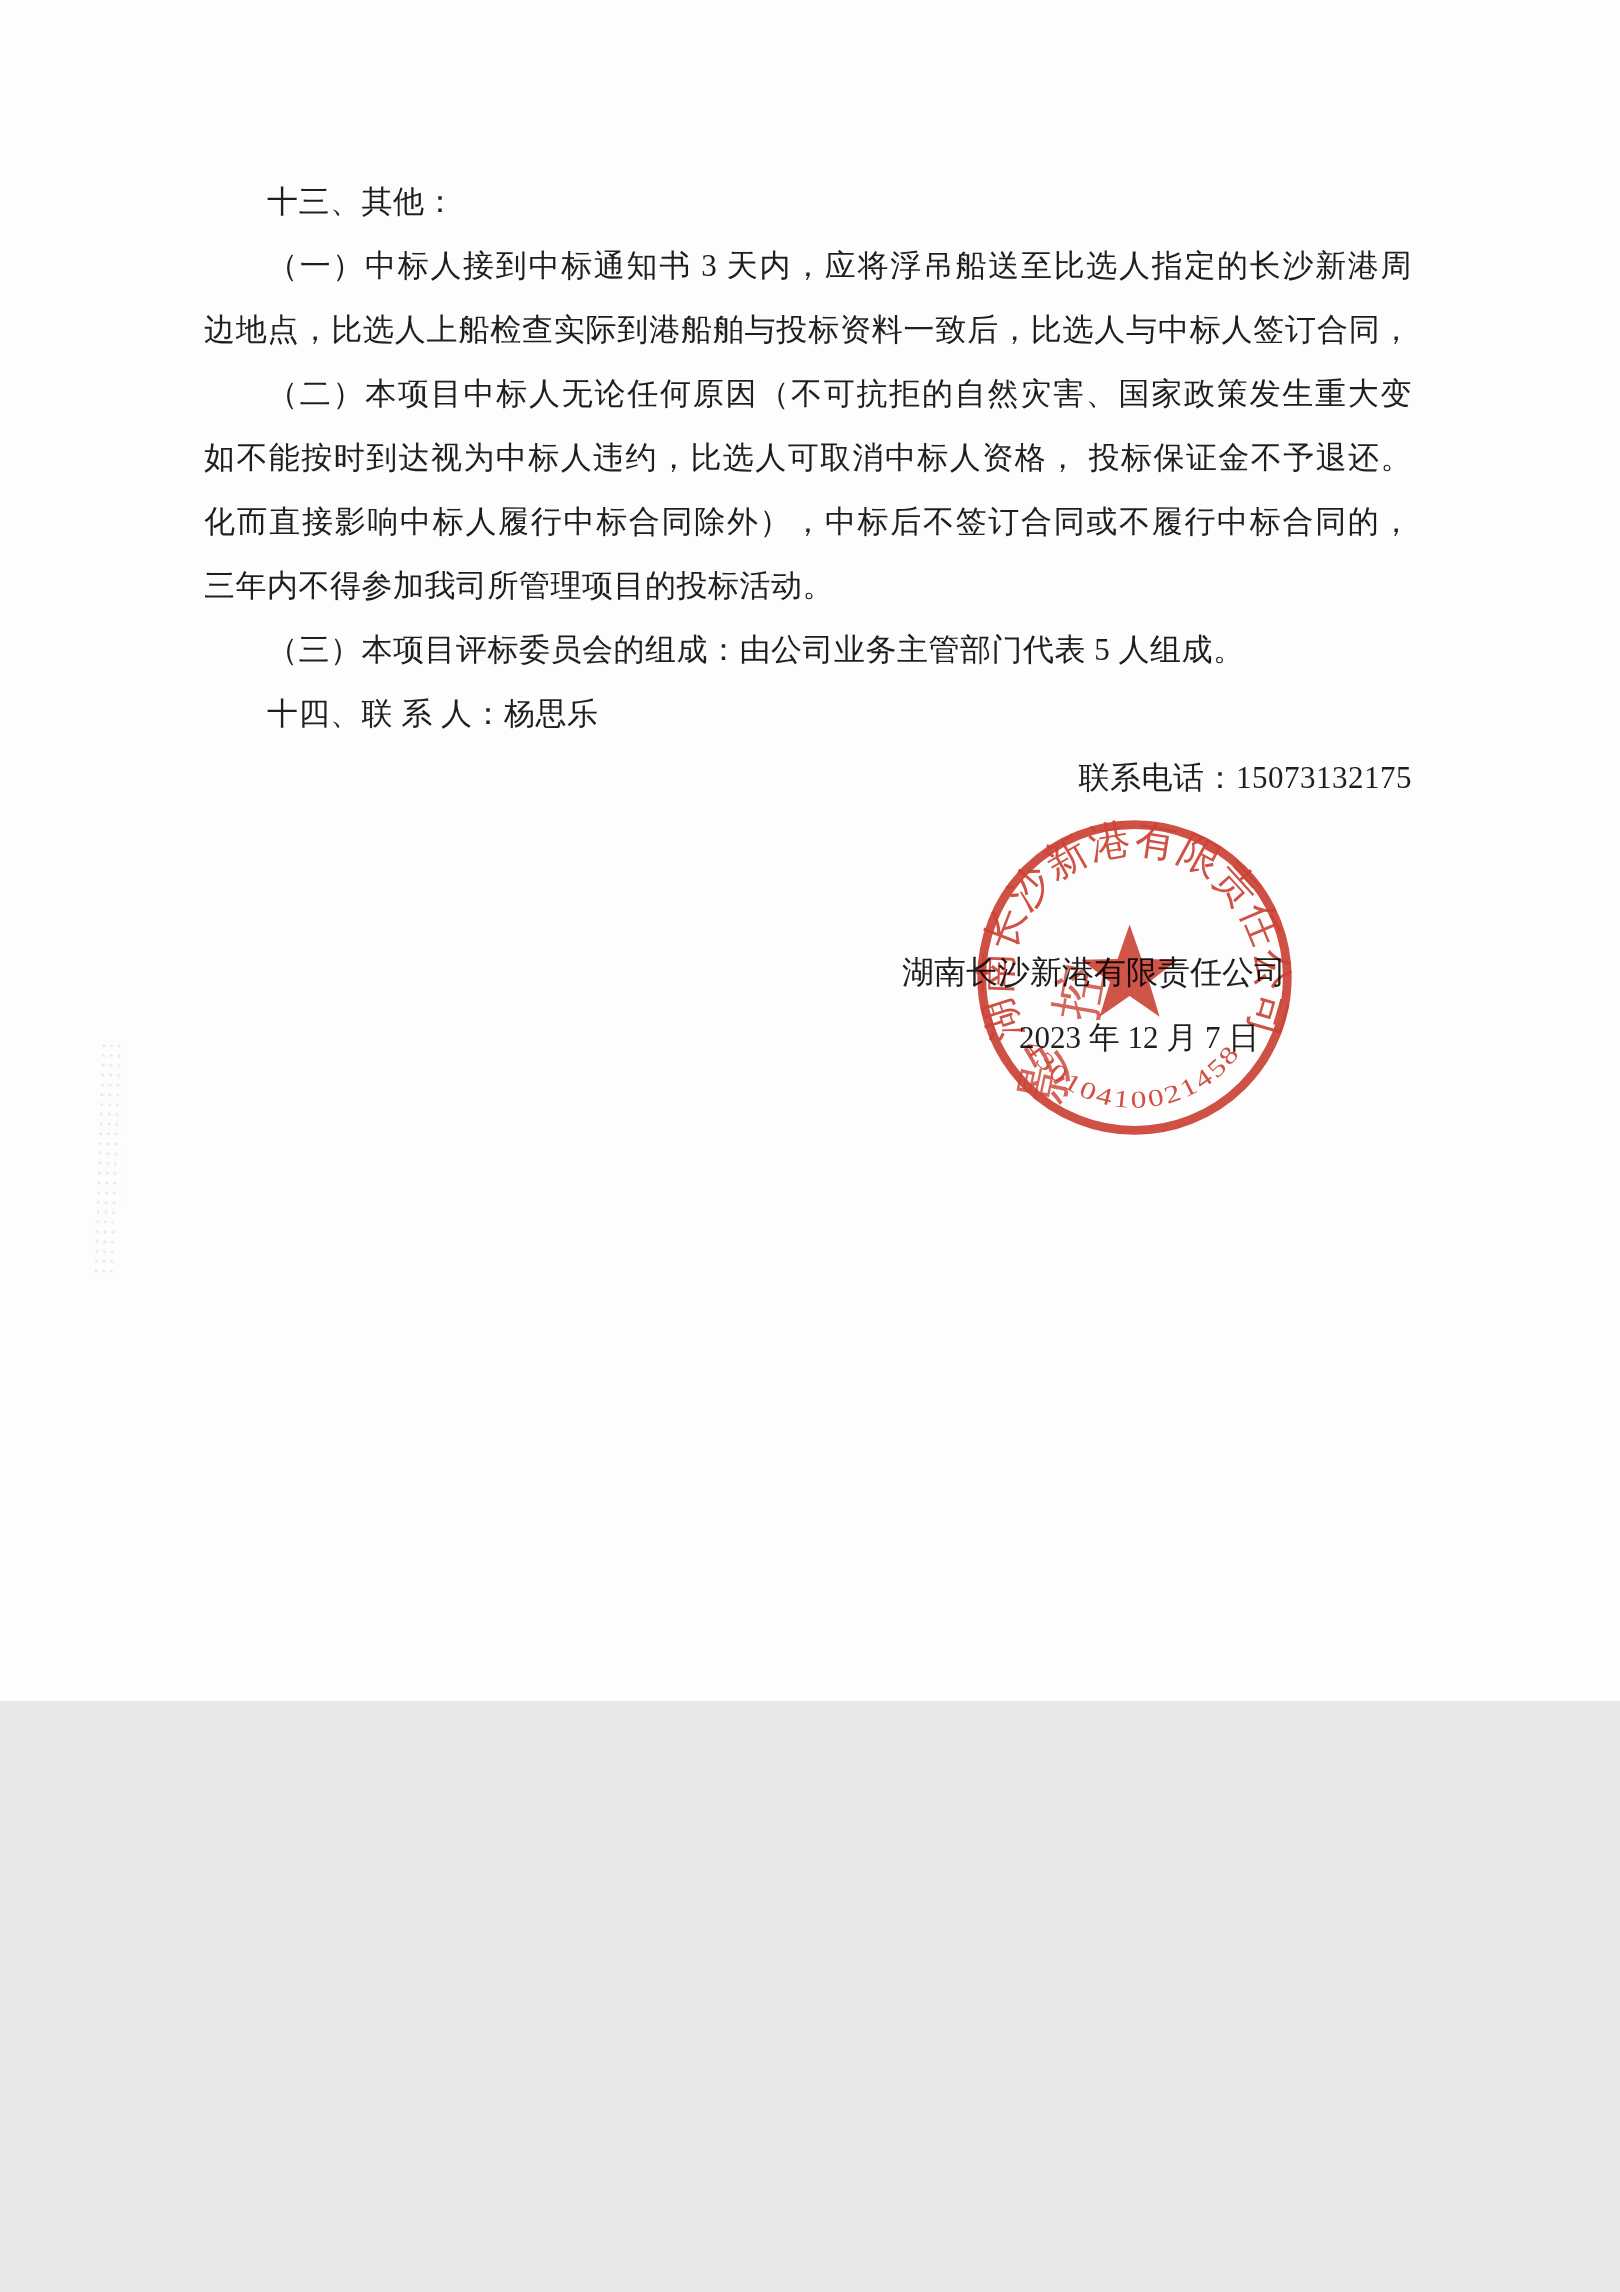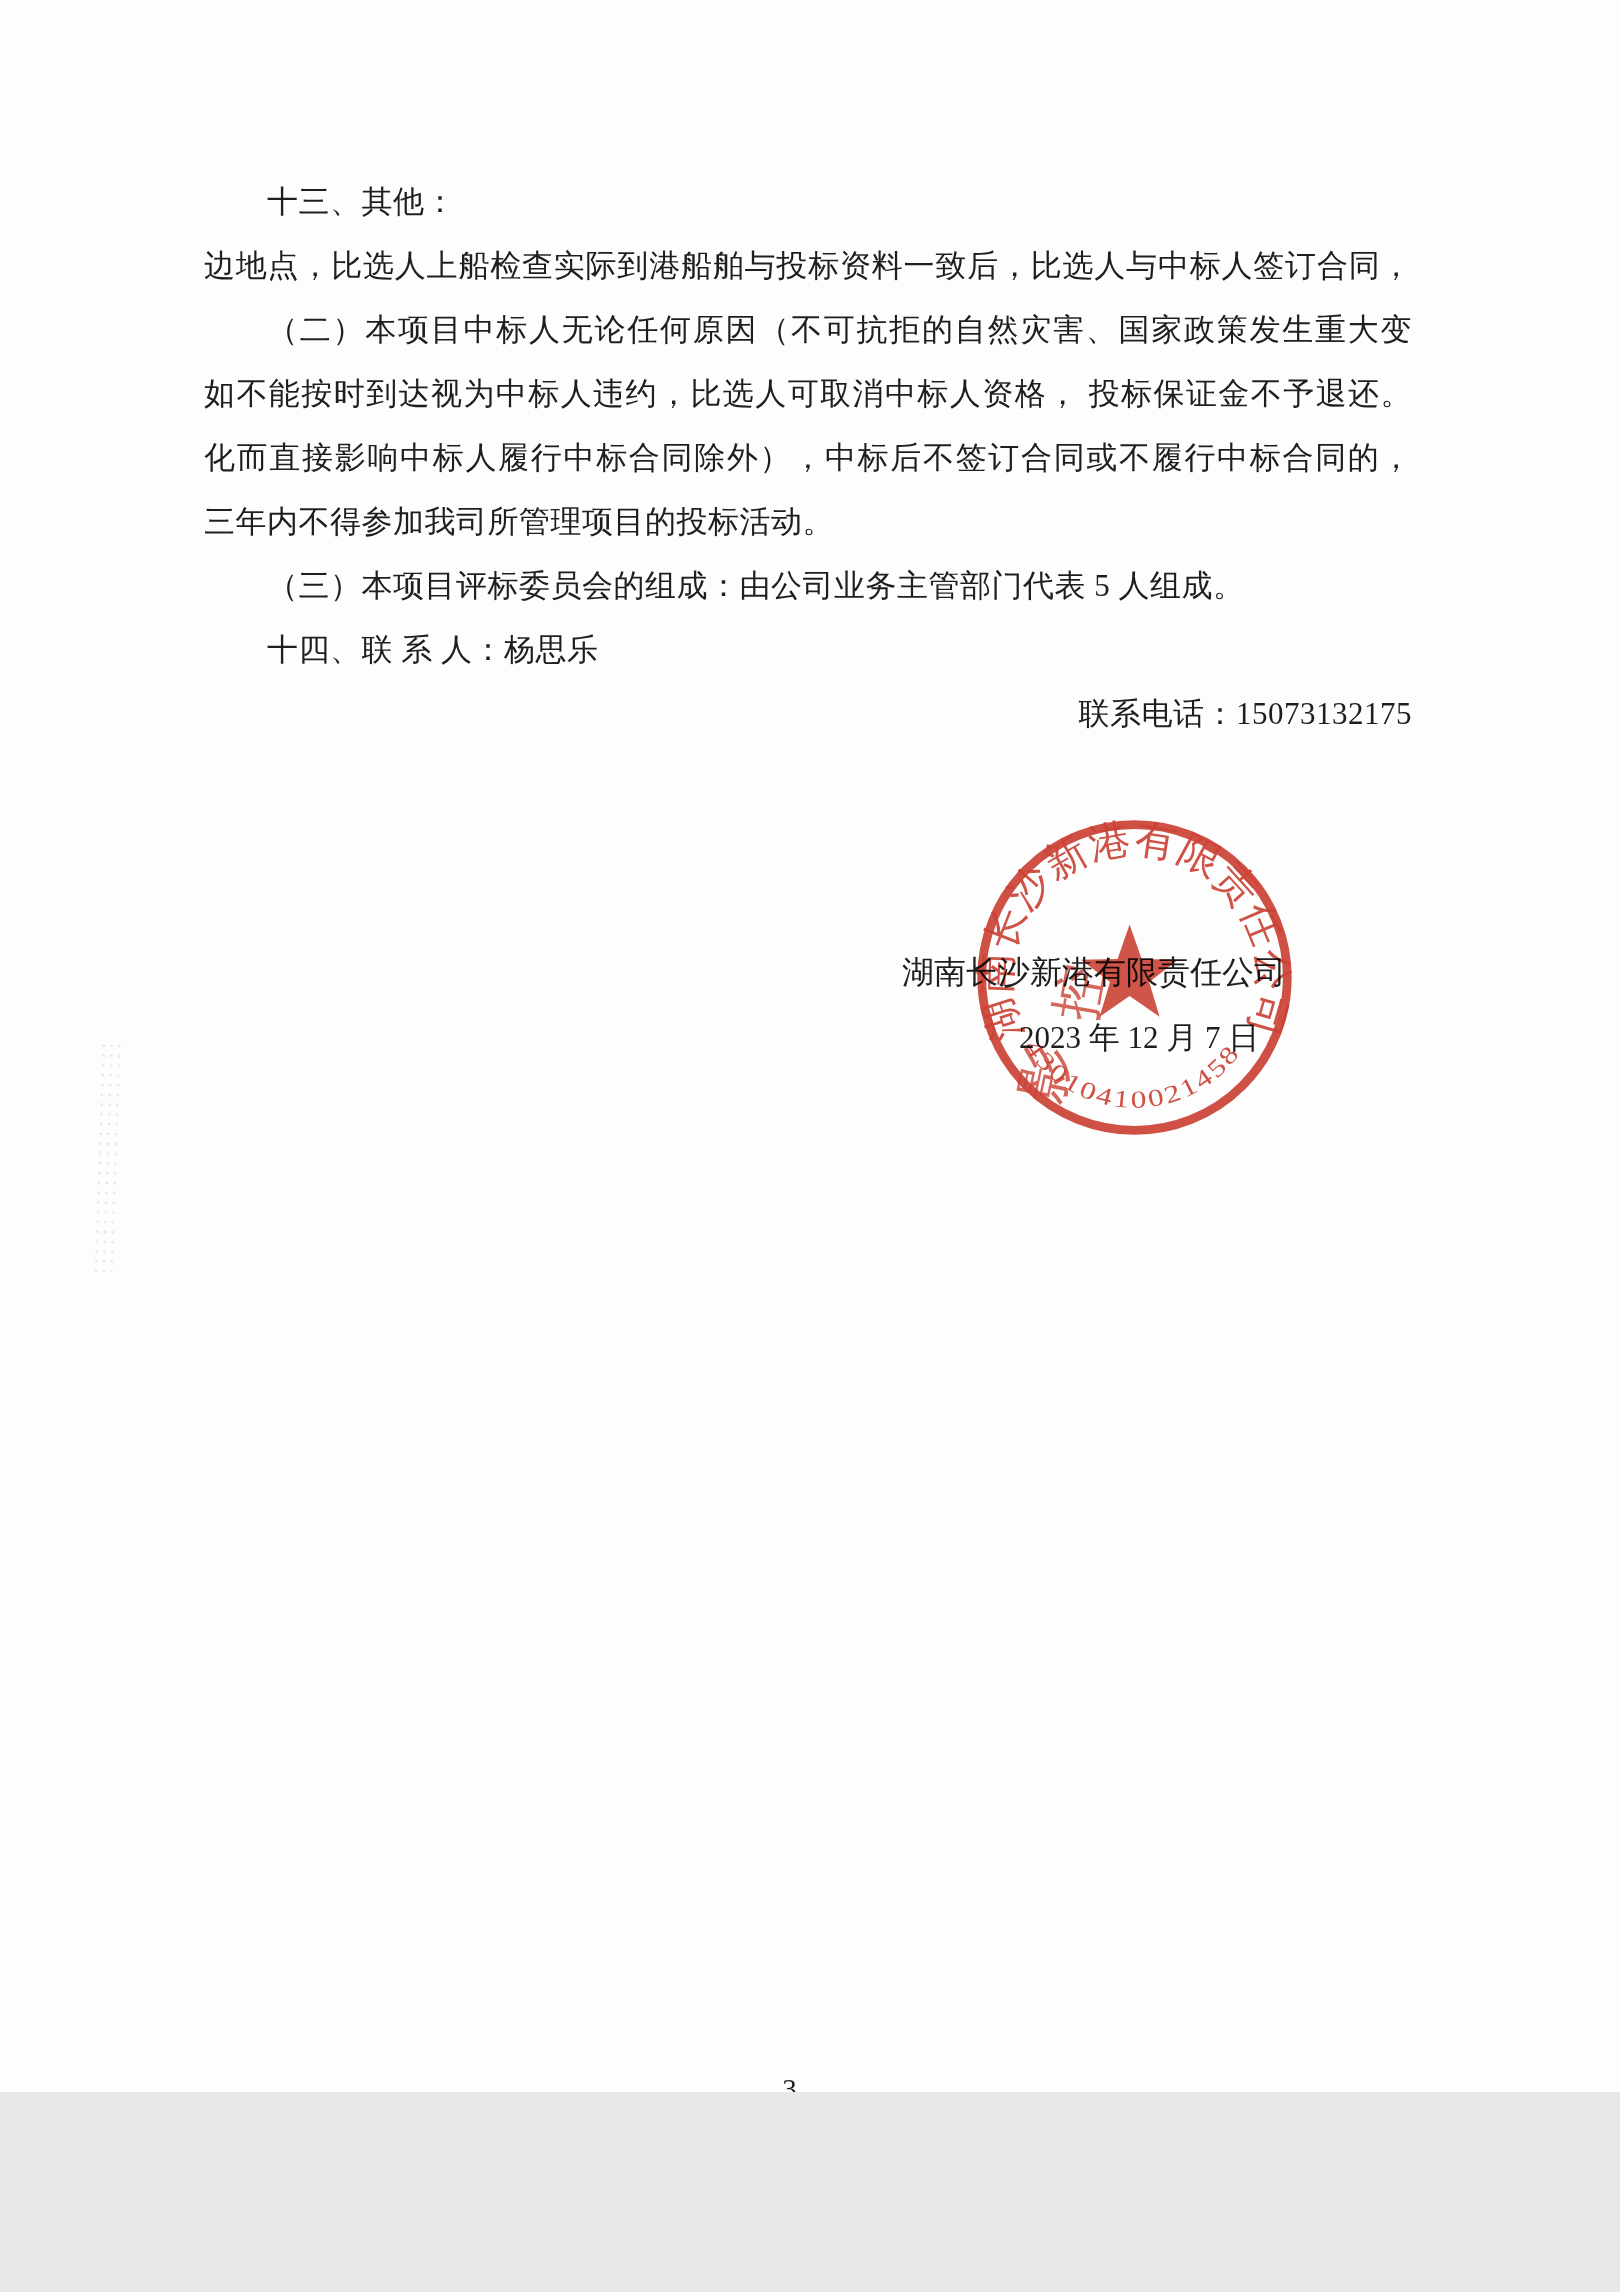--- a/index.html
+++ b/index.html
@@ -1,19 +1,19 @@
 <!DOCTYPE html>
 <html><head>
 <meta charset="utf-8">
 <style>
   html, body { margin: 0; padding: 0; background: #e8e8e8; }
   .page {
     position: relative;
     width: 1620px;
-    height: 2092px;
+    height: 1701px;
     background: #fdfdfd;
     overflow: hidden;
     font-family: "Liberation Serif", "DejaVu Serif", serif;
     color: #1e1e1e;
   }
   .doc-text {
     position: absolute;
     left: 204px;
     top: 170px;
     width: 1208px;
@@ -83,20 +83,21 @@
     line-height: 39px;
   }
 </style>
 </head>
 <body>
 
 <div class="page">
 
   <div class="doc-text">
     <p class="line ind">十三、其他：</p>
+    <p class="line ind just">（一）中标人接到中标通知书 3 天内，应将浮吊船送至比选人指定的长沙新港周</p>
     <p class="line just">边地点，比选人上船检查实际到港船舶与投标资料一致后，比选人与中标人签订合同，</p>
     <p class="line ind just">（二）本项目中标人无论任何原因（不可抗拒的自然灾害、国家政策发生重大变</p>
     <p class="line just">如不能按时到达视为中标人违约，比选人可取消中标人资格， 投标保证金不予退还。</p>
     <p class="line just">化而直接影响中标人履行中标合同除外），中标后不签订合同或不履行中标合同的，</p>
     <p class="line">三年内不得参加我司所管理项目的投标活动。</p>
     <p class="line ind">（三）本项目评标委员会的组成：由公司业务主管部门代表 5 人组成。</p>
     <p class="line ind">十四、联 系 人：杨思乐</p>
     <p class="line ind2">联系电话：15073132175</p>
   </div>
 

